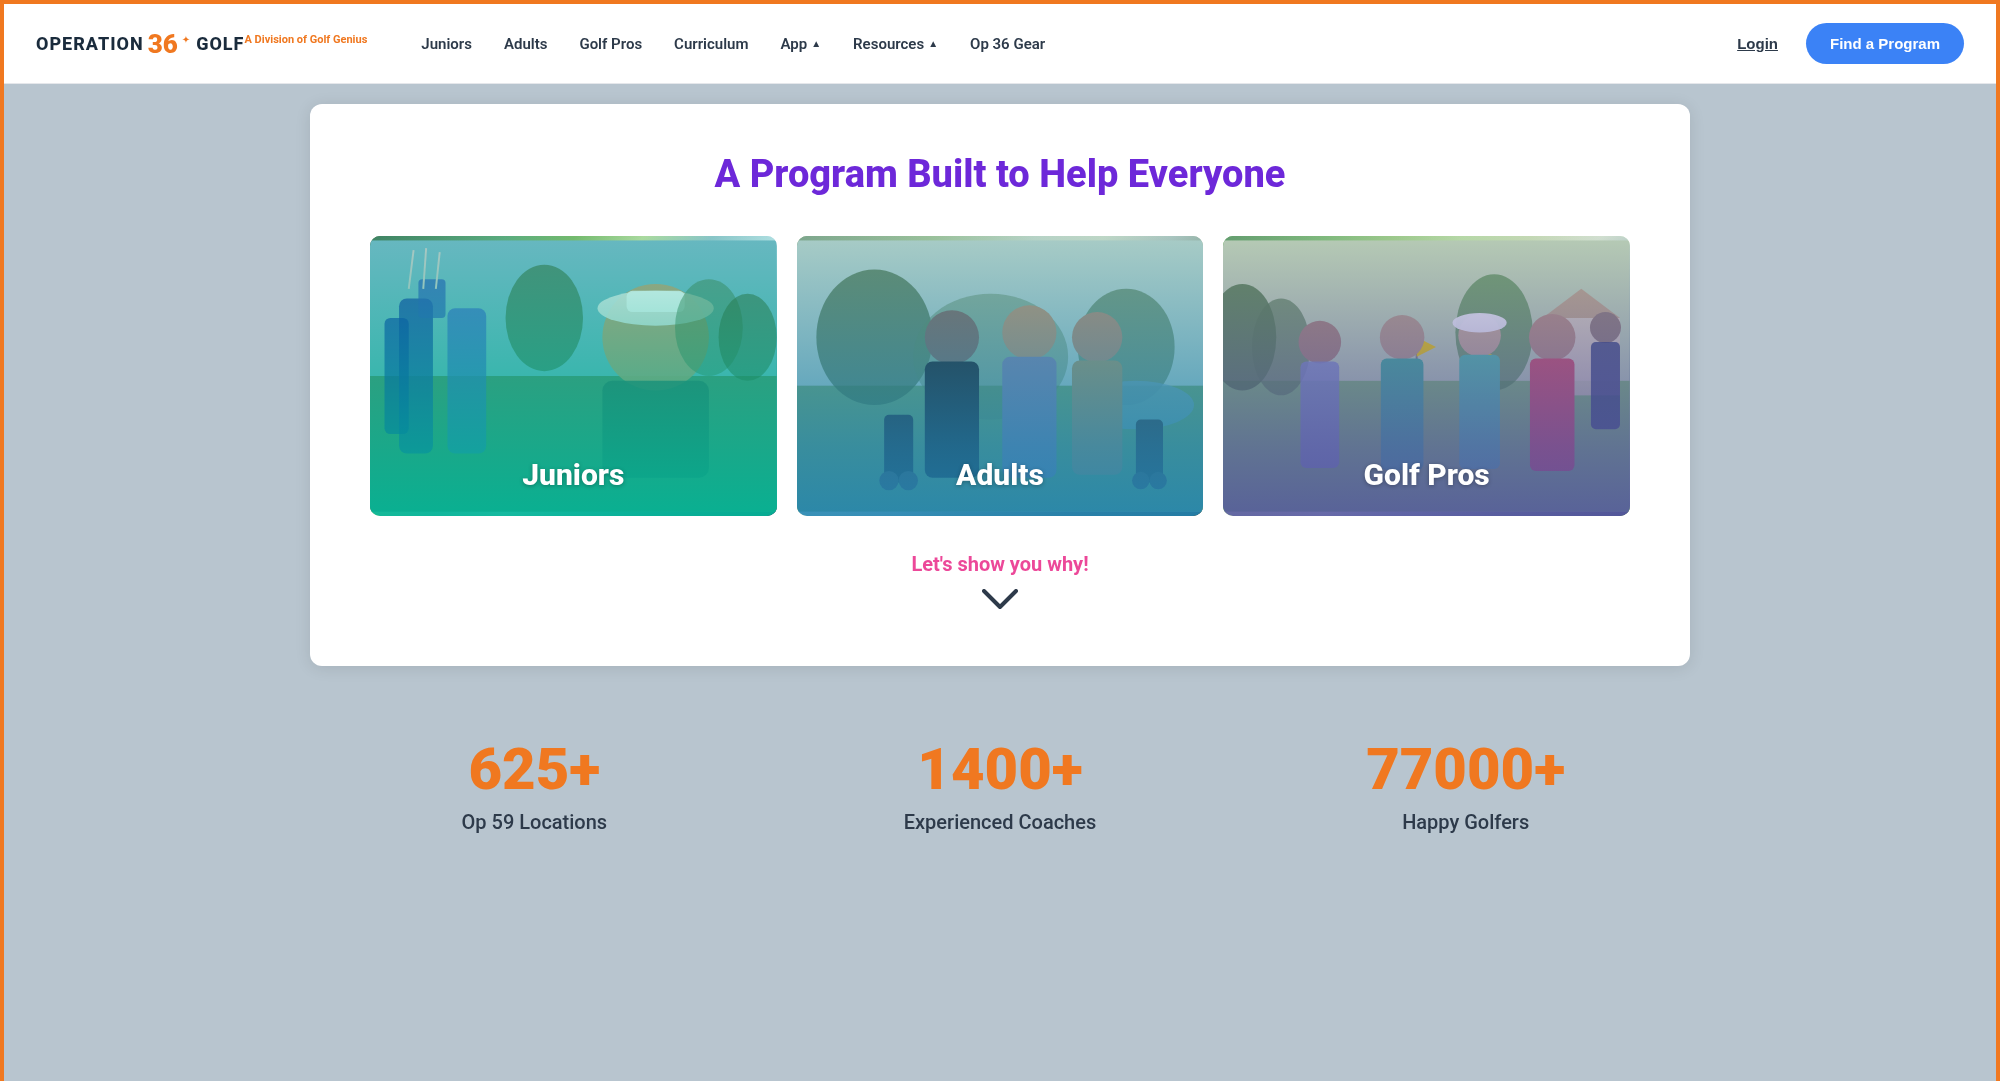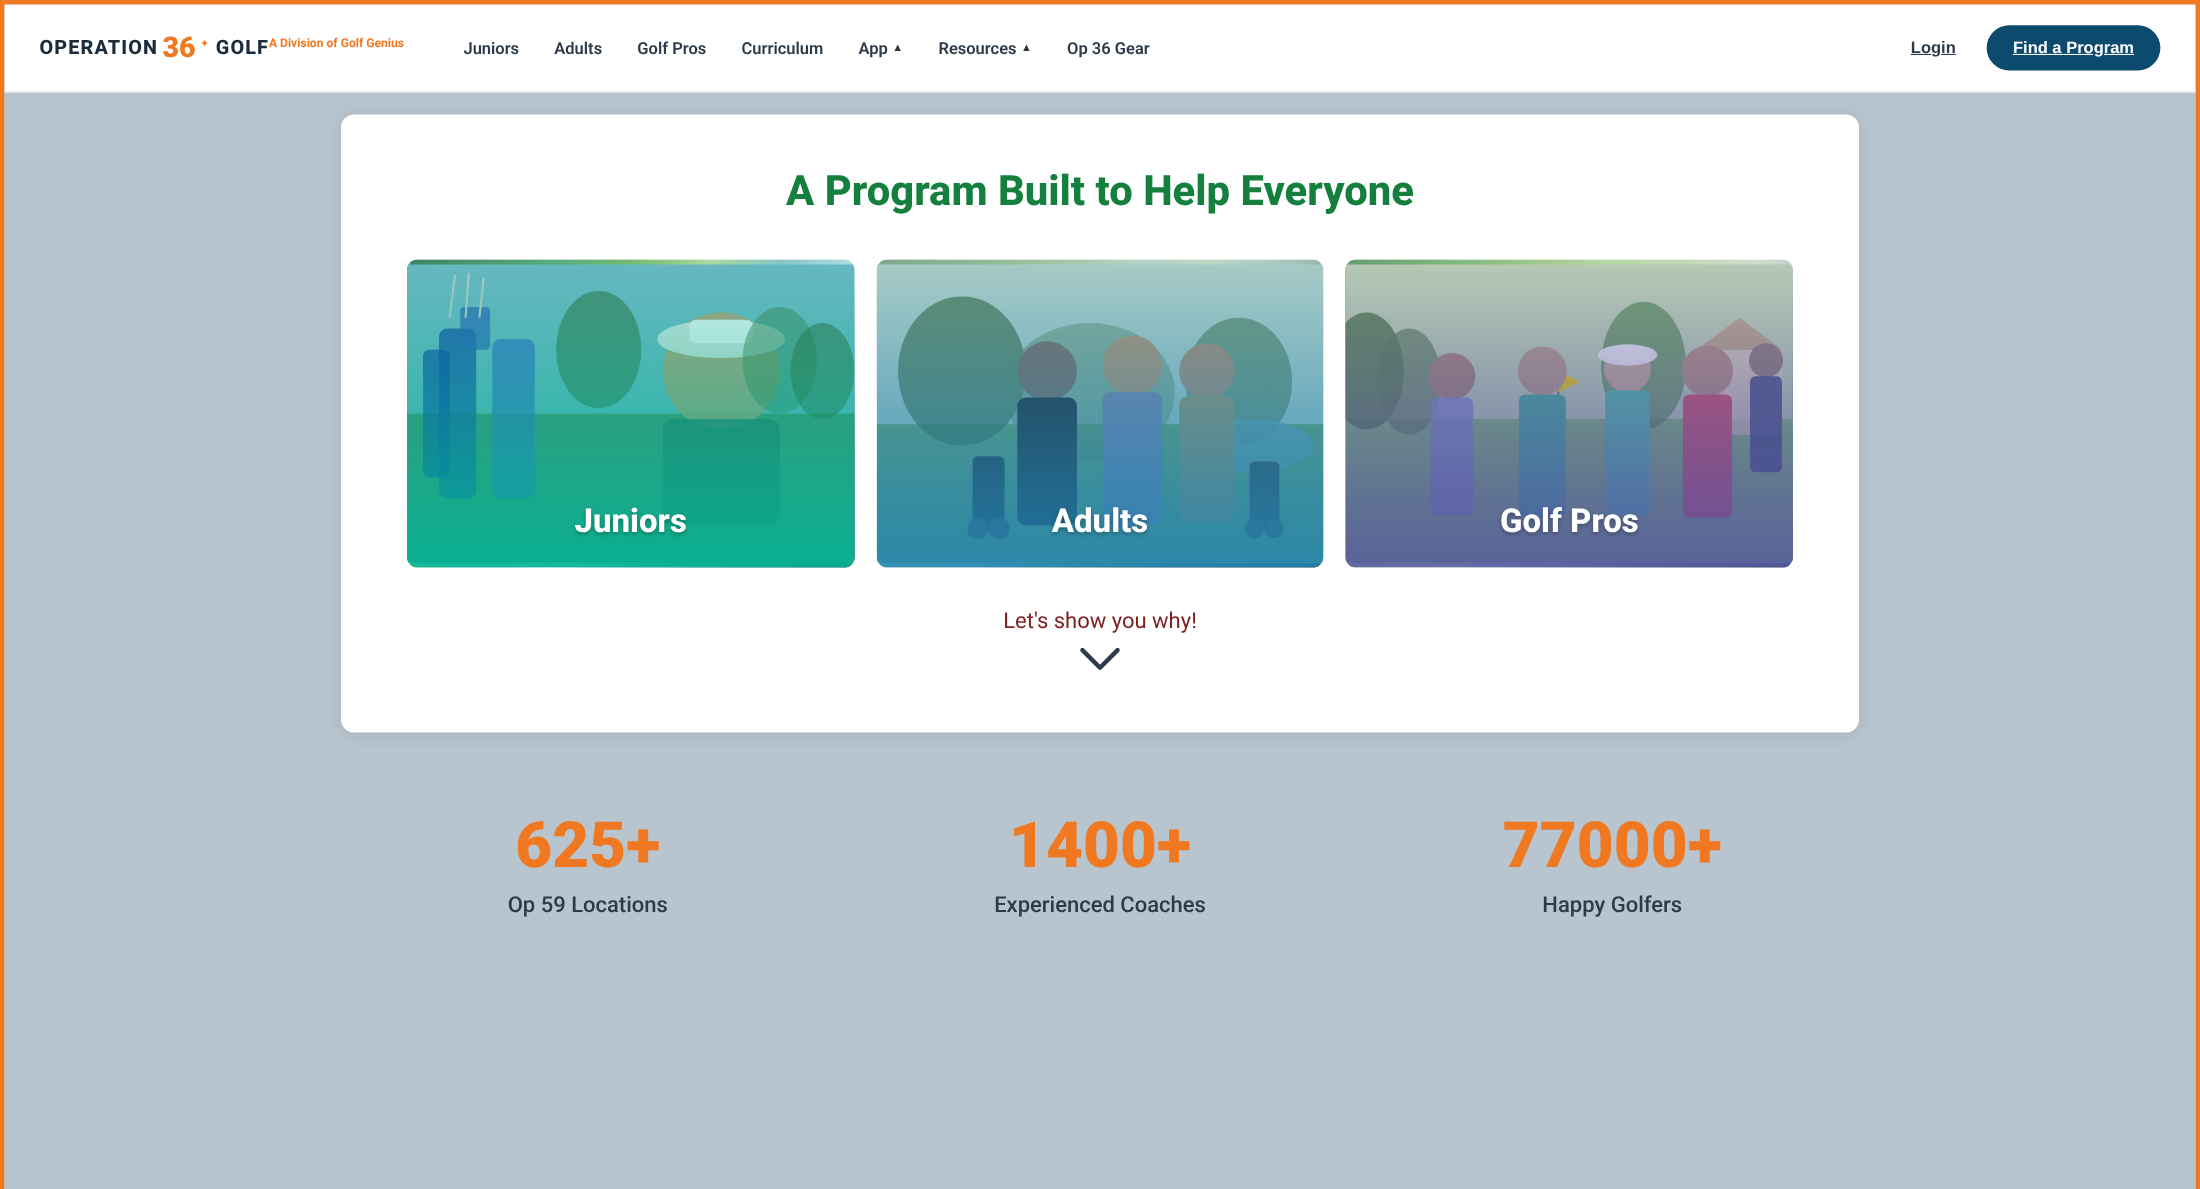--- a/index.html
+++ b/index.html
@@ -113,30 +113,29 @@
       font-weight: 600;
       color: #2d3a4a;
       cursor: pointer;
       background: none;
       border: none;
       padding: 8px 12px;
       text-decoration: underline;
     }
 
     .find-program-btn {
-      background: #0c4a6e;
+      background: #3b82f6;
       color: #fff;
       font-size: 15px;
       font-weight: 700;
       border: none;
       border-radius: 30px;
       padding: 12px 24px;
       cursor: pointer;
       white-space: nowrap;
-      text-decoration: underline;
     }
 
     
     .main-wrapper {
       background: #b8c5cf;
       padding: 20px 40px 40px;
       min-height: calc(1081px - 80px);
       display: flex;
       flex-direction: column;
       align-items: center;
@@ -151,21 +150,21 @@
       max-width: 1380px;
       width: 100%;
       box-shadow: 0 2px 16px rgba(0,0,0,0.1);
       margin-bottom: 32px;
     }
 
     .hero-title {
       text-align: center;
       font-size: 38px;
       font-weight: 800;
-      color: #15803d;
+      color: #6d28d9;
       margin-bottom: 40px;
     }
 
     .cards-row {
       display: flex;
       gap: 20px;
       justify-content: center;
       margin-bottom: 36px;
     }
 
@@ -241,22 +240,22 @@
       text-shadow: 0 1px 4px rgba(0,0,0,0.3);
     }
 
     
     .show-why {
       text-align: center;
     }
 
     .show-why-text {
       font-size: 20px;
-      font-weight: 400;
-      color: #7f1d1d;
+      font-weight: 700;
+      color: #ec4899;
       margin-bottom: 12px;
     }
 
     .chevron-down {
       font-size: 28px;
       color: #2d3a4a;
       line-height: 1;
     }
 
     

